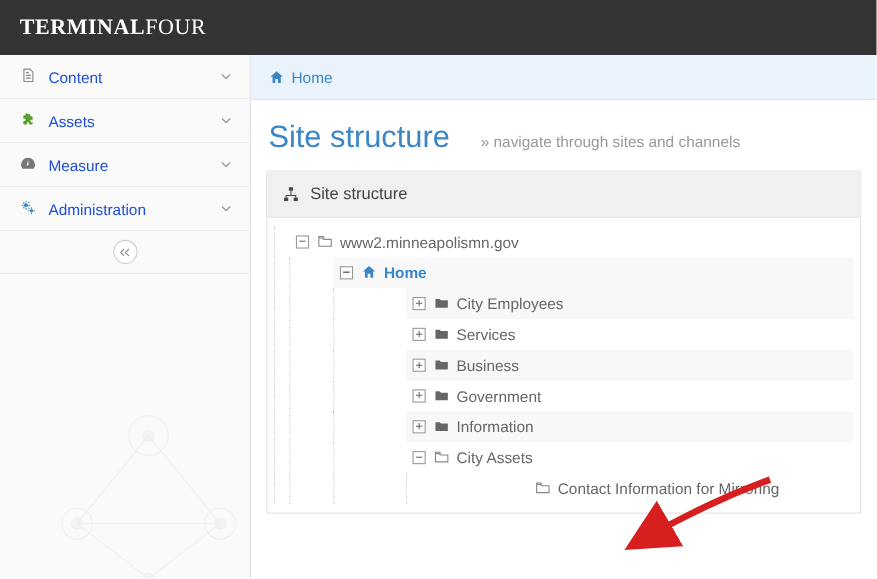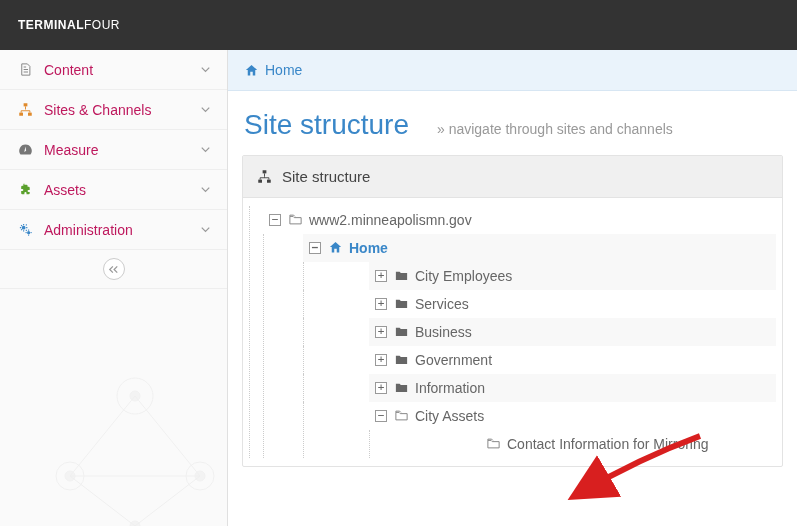--- a/index.html
+++ b/index.html
@@ -1,23 +1,23 @@
 <!DOCTYPE html>
 <html><head>
 <meta charset="utf-8">
 <style>
 * { box-sizing: border-box; margin: 0; padding: 0; }
 body { font-family: "Helvetica Neue", Arial, sans-serif; font-size: 14px; color: #555; background: #fff; width: 797px; height: 526px; overflow: hidden; position: relative; }
 .header { background: #333; color: #fff; height: 50px; display: flex; align-items: center; padding: 0 18px; }
-.brand { font-size: 12px; letter-spacing: 0.5px; }
+.brand { font-size: 20px; letter-spacing: 0.5px; font-family: Liberation Serif, serif; }
 .brand .b1 { font-weight: 700; }
 .brand .b2 { font-weight: 300; }
 .layout { display: flex; height: calc(100% - 50px); }
 .sidebar { width: 228px; background: #fafafa; border-right: 1px solid #e0e0e0; display: flex; flex-direction: column; }
-.nav-item { display: flex; align-items: center; padding: 11px 14px; border-bottom: 1px solid #eee; cursor: pointer; color: #be185d; }
+.nav-item { display: flex; align-items: center; padding: 11px 14px; border-bottom: 1px solid #eee; cursor: pointer; color: #1d4ed8; }
 .nav-item .icon { width: 22px; text-align: center; margin-right: 8px; font-size: 15px; }
 .nav-item .label { flex: 1; font-size: 14px; }
 .nav-item .chev { color: #999; font-size: 12px; }
 .collapse-row { display: flex; justify-content: center; padding: 8px 0; border-bottom: 1px solid #eee; }
 .collapse-btn { width: 22px; height: 22px; border: 1px solid #ccc; border-radius: 50%; display: flex; align-items: center; justify-content: center; color: #999; font-size: 11px; cursor: pointer; background: #fff; }
 .bgdeco { position: absolute; left: 40px; bottom: -20px; opacity: 0.5; }
 .main { flex: 1; display: flex; flex-direction: column; min-width: 0; }
 .breadcrumb { background: #eaf3fb; padding: 12px 16px; border-bottom: 1px solid #d7e6f3; display: flex; align-items: center; gap: 6px; color: #3a87c8; font-size: 14px; }
 .title-row { padding: 18px 16px 14px; display: flex; align-items: baseline; gap: 12px; }
 .title-row h1 { color: #3a87c8; font-size: 28px; font-weight: 400; }
@@ -60,45 +60,33 @@
           <span class="icon" style="color:#888"><svg class="ic" viewBox="0 0 24 24" fill="none" stroke="currentColor" stroke-width="1.6">
               <path d="M6 3h9l4 4v14H6z"></path>
               <path d="M9 12h7M9 8h4M9 16h7"></path>
             </svg></span>
           <span class="label">Content</span>
           <span class="chev"><svg class="ic" viewBox="0 0 24 24" fill="none" stroke="currentColor" stroke-width="2">
               <path d="M6 9l6 6 6-6"></path>
             </svg></span>
         </div>
         <div class="nav-item">
-          <span class="icon" style="color:#e08a2c"><svg class="ic" viewBox="0 0 24 24" fill="currentColor">
-              <rect x="9" y="2" width="6" height="5"></rect>
-              <rect x="2" y="17" width="6" height="5"></rect>
-              <rect x="16" y="17" width="6" height="5"></rect>
-              <path d="M12 7v5M5 17v-3h14v3" stroke="currentColor" stroke-width="1.5" fill="none"></path>
-            </svg></span>
-          <span class="label">Sites &amp; Channels</span>
+          <span class="icon" style="color:#5aa02c"><svg class="ic" viewBox="0 0 24 24" fill="currentColor">
+              <path d="M10 3h4a2 2 0 012 2v2h2a2 2 0 012 2v4h-2a2 2 0 100 4h2v2a2 2 0 01-2 2h-4v-2a2 2 0 10-4 0v2H6a2 2 0 01-2-2v-4h2a2 2 0 100-4H4V7a2 2 0 012-2h2V3a2 2 0 012-2z" transform="scale(0.85) translate(2,2)"></path>
+            </svg></span>
+          <span class="label">Assets</span>
           <span class="chev"><svg class="ic" viewBox="0 0 24 24" fill="none" stroke="currentColor" stroke-width="2">
               <path d="M6 9l6 6 6-6"></path>
             </svg></span>
         </div>
         <div class="nav-item">
           <span class="icon" style="color:#777"><svg class="ic" viewBox="0 0 24 24" fill="currentColor">
               <path d="M12 4a10 10 0 00-8 16h16A10 10 0 0012 4zm0 3l1 7-3 2z"></path>
             </svg></span>
           <span class="label">Measure</span>
-          <span class="chev"><svg class="ic" viewBox="0 0 24 24" fill="none" stroke="currentColor" stroke-width="2">
-              <path d="M6 9l6 6 6-6"></path>
-            </svg></span>
-        </div>
-        <div class="nav-item">
-          <span class="icon" style="color:#5aa02c"><svg class="ic" viewBox="0 0 24 24" fill="currentColor">
-              <path d="M10 3h4a2 2 0 012 2v2h2a2 2 0 012 2v4h-2a2 2 0 100 4h2v2a2 2 0 01-2 2h-4v-2a2 2 0 10-4 0v2H6a2 2 0 01-2-2v-4h2a2 2 0 100-4H4V7a2 2 0 012-2h2V3a2 2 0 012-2z" transform="scale(0.85) translate(2,2)"></path>
-            </svg></span>
-          <span class="label">Assets</span>
           <span class="chev"><svg class="ic" viewBox="0 0 24 24" fill="none" stroke="currentColor" stroke-width="2">
               <path d="M6 9l6 6 6-6"></path>
             </svg></span>
         </div>
         <div class="nav-item">
           <span class="icon" style="color:#3a87c8"><svg class="ic" viewBox="0 0 24 24" fill="currentColor">
               <circle cx="9" cy="9" r="3"></circle>
               <path d="M9 3v2M9 13v2M3 9h2M13 9h2M5 5l1.4 1.4M12.6 12.6L14 14M5 13l1.4-1.4M12.6 5.4L14 4" stroke="currentColor" stroke-width="1.8"></path>
               <circle cx="17" cy="17" r="2.5"></circle>
               <path d="M17 12v2M17 20v2M12 17h2M20 17h2" stroke="currentColor" stroke-width="1.6"></path>

